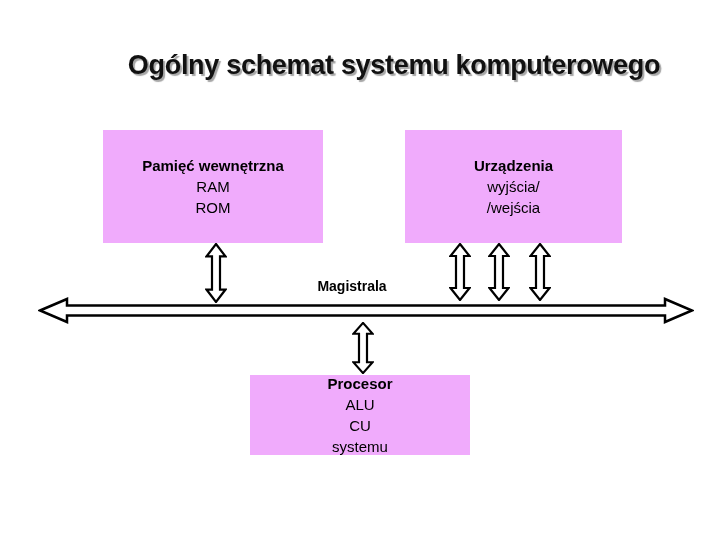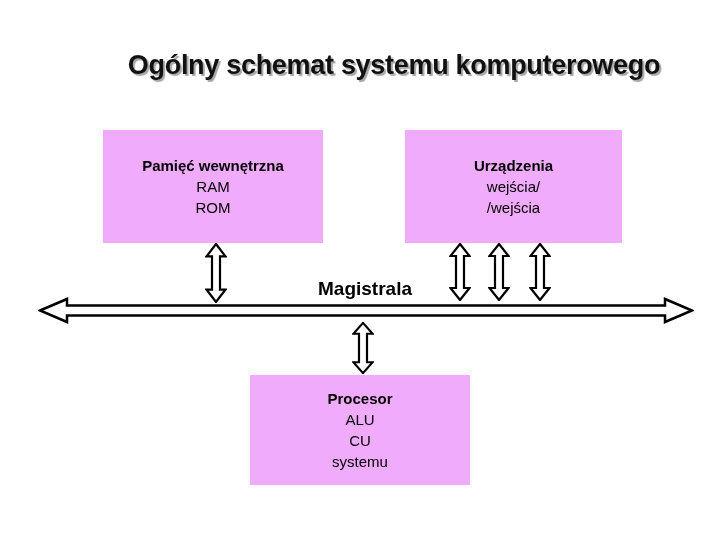--- a/index.html
+++ b/index.html
@@ -31,27 +31,27 @@
     flex-direction: column;
     align-items: center;
     justify-content: center;
     text-align: center;
     font-size: 15px;
     line-height: 21px;
   }
   .box .box-title { font-weight: bold; }
   .box-memory { left: 103px; top: 130px; width: 220px; height: 113px; }
   .box-io     { left: 405px; top: 130px; width: 217px; height: 113px; }
-  .box-cpu    { left: 250px; top: 375px; width: 220px; height: 110px; }
+  .box-cpu    { left: 250px; top: 375px; width: 220px; height: 80px; }
   .bus-label {
     position: absolute;
     left: 292px; top: 278px;
     width: 120px;
-    text-align: right;
-    font-size: 19px;
+    text-align: center;
+    font-size: 14px;
     font-weight: bold;
   }
   .arrow { position: absolute; }
   .arrow svg { display: block; width: 100%; height: 100%; }
   .arrow-mem  { left: 205px; top: 243px; width: 22px; height: 60px; }
   .arrow-io1  { left: 449px; top: 243px; width: 22px; height: 58px; }
   .arrow-io2  { left: 488px; top: 243px; width: 22px; height: 58px; }
   .arrow-io3  { left: 529px; top: 243px; width: 22px; height: 58px; }
   .arrow-cpu  { left: 352px; top: 322px; width: 22px; height: 52px; }
   .bus-arrow  { left: 38px;  top: 297px; width: 656px; height: 27px; }
@@ -64,21 +64,21 @@
   <div class="slide-title">Ogólny schemat systemu komputerowego</div>
 
   <div class="box box-memory">
     <div class="box-title">Pamięć wewnętrzna</div>
     <div>RAM</div>
     <div>ROM</div>
   </div>
 
   <div class="box box-io">
     <div class="box-title">Urządzenia</div>
-    <div>wejścia/</div>
+    <div>wyjścia/</div>
     <div>/wejścia</div>
   </div>
 
   <div class="arrow arrow-mem">
     <svg viewBox="0 0 22 58" preserveAspectRatio="none" xmlns="http://www.w3.org/2000/svg">
       <polygon points="11,1 20.5,13 15,13 15,45 20.5,45 11,57 1.5,45 7,45 7,13 1.5,13" fill="#ffffff" stroke="#000000" stroke-width="2.2" stroke-linejoin="miter"></polygon>
     </svg>
   </div>
 
   <div class="arrow arrow-io1">

